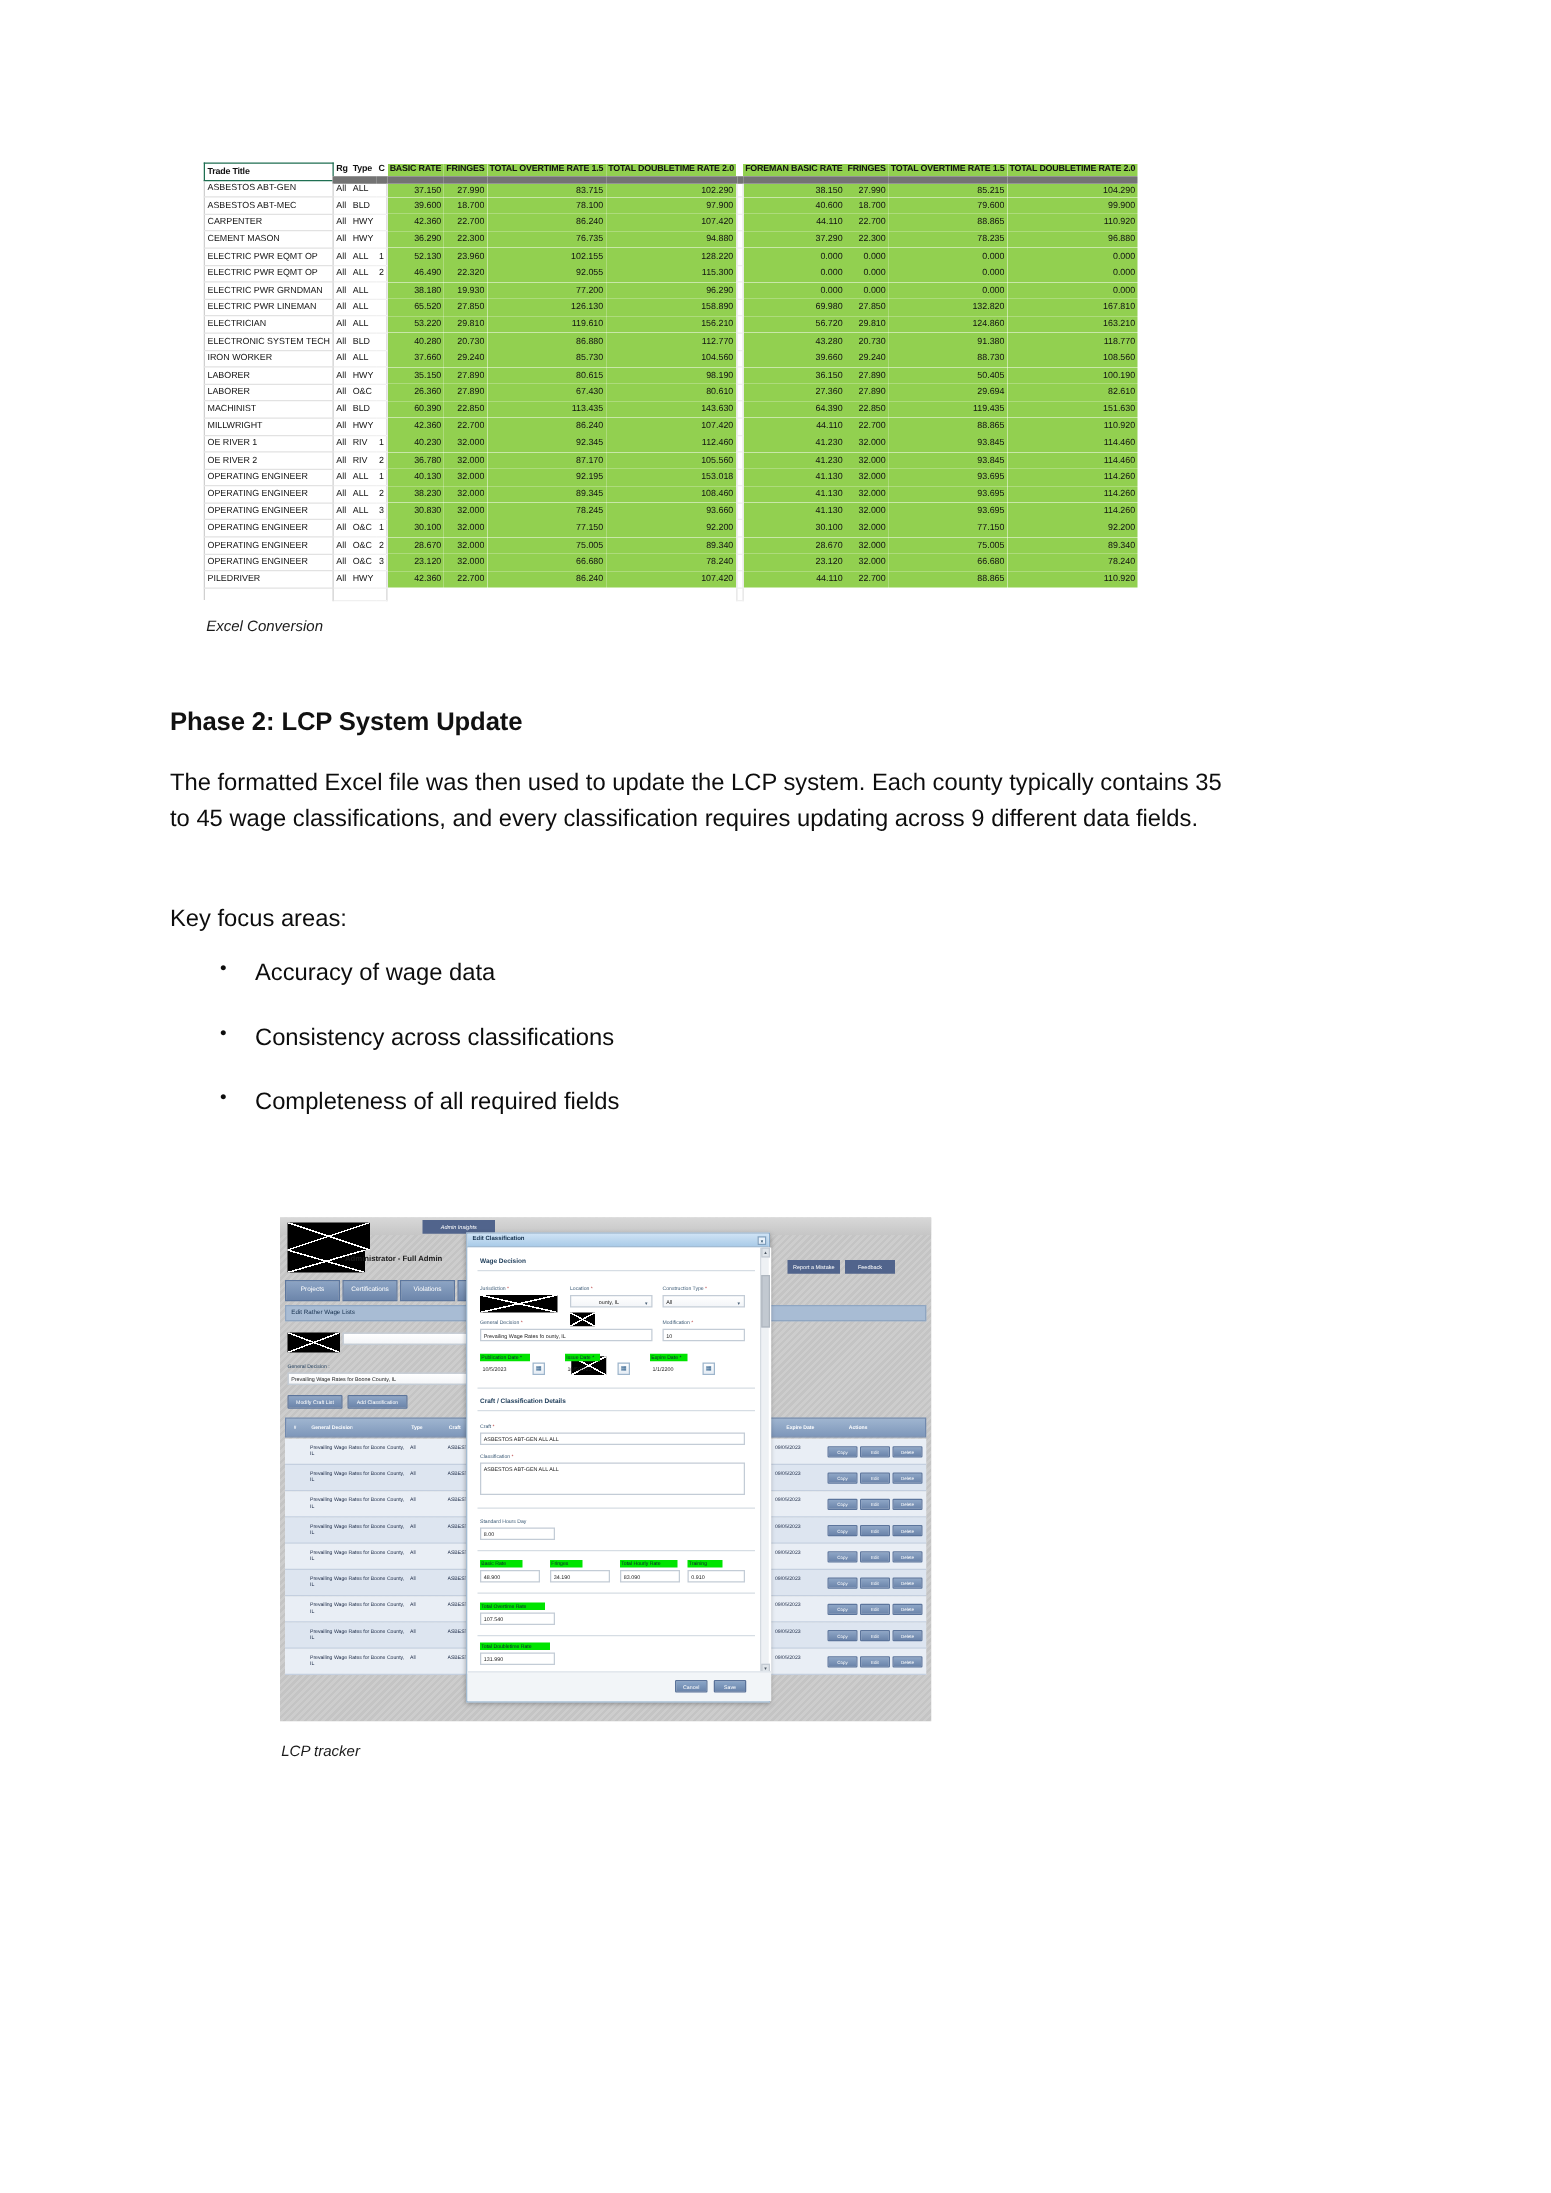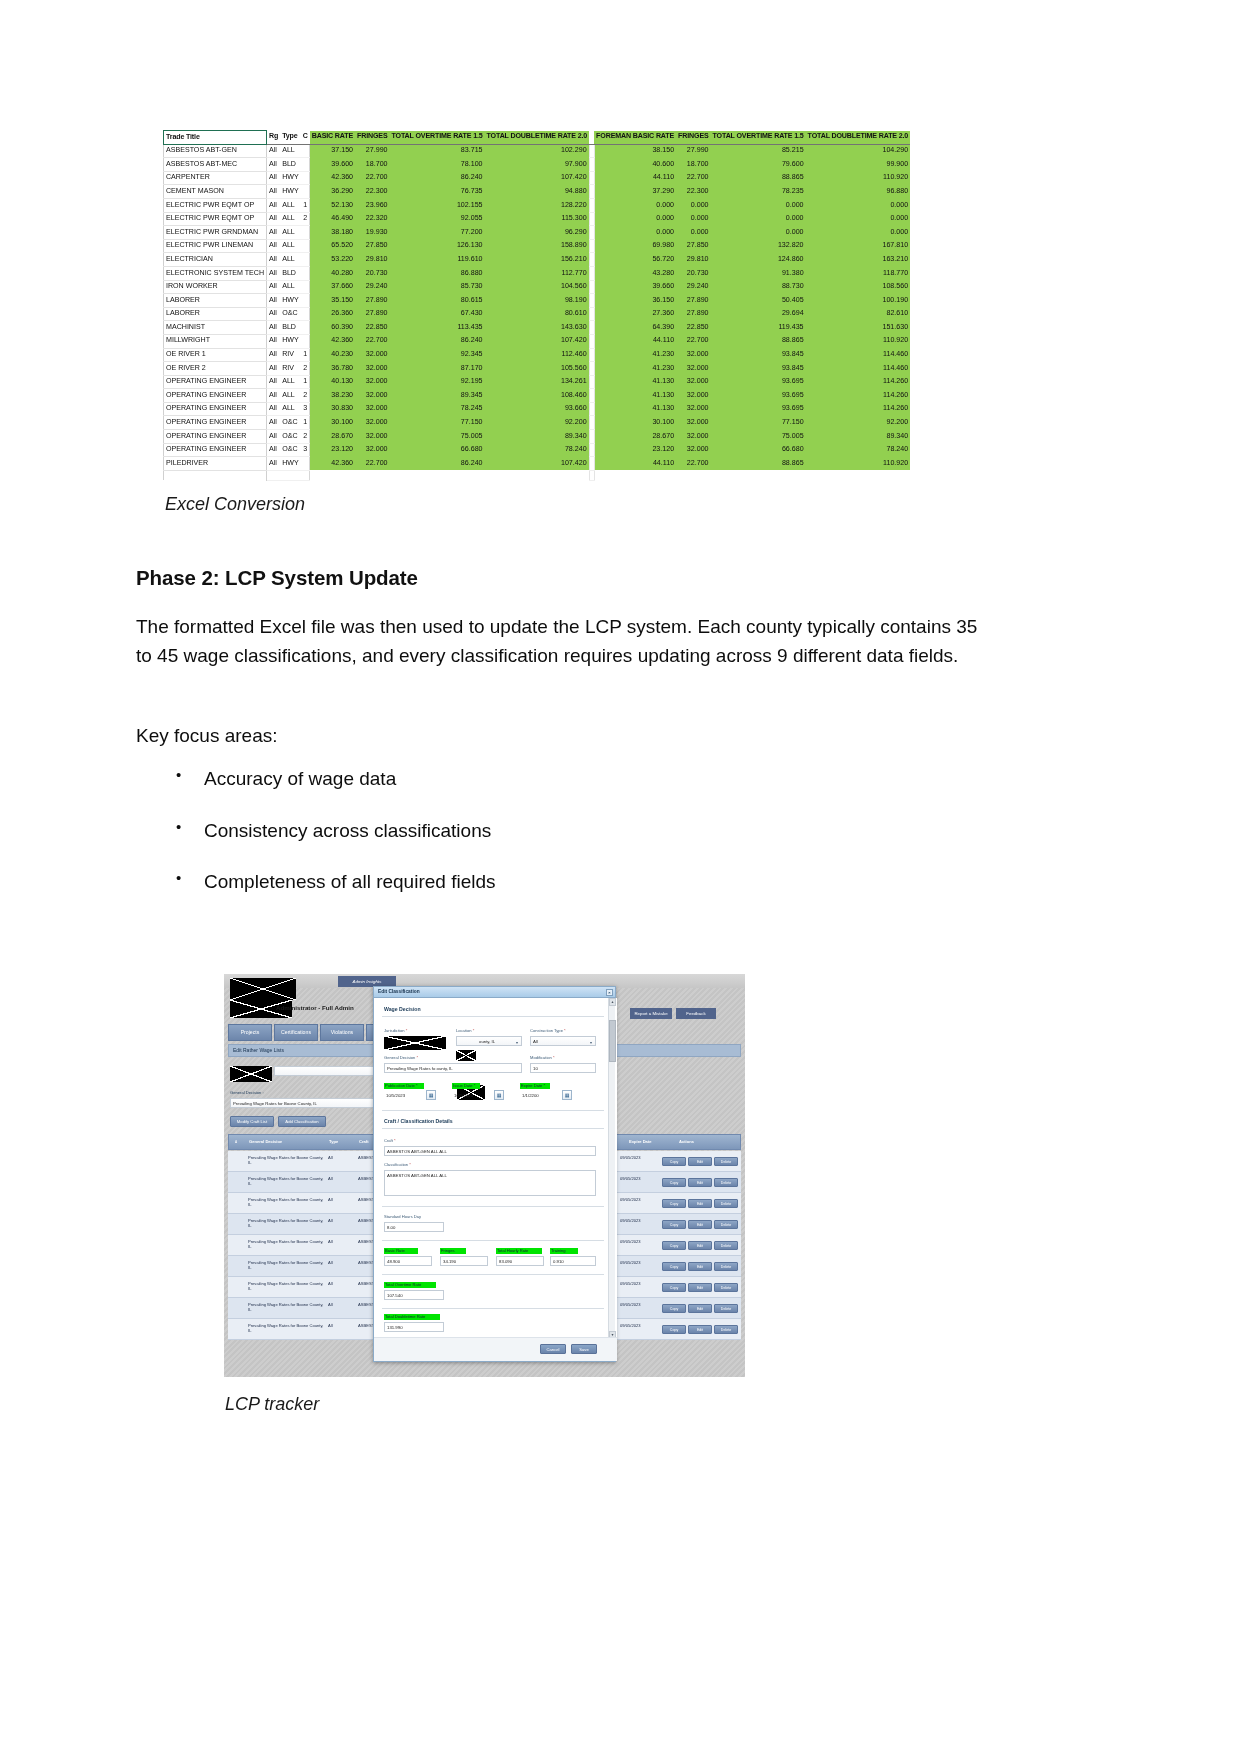--- a/index.html
+++ b/index.html
@@ -56,21 +56,21 @@
   .c-dt      { width: 110px; text-align: right; }
   .c-gap     { width: 36px;  background: #ffffff; }
   .c-fbasic  { width: 72px;  text-align: right; }
   .c-ffringe { width: 38px;  text-align: right; }
   .c-fot     { width: 104px; text-align: right; }
   .c-fdt     { width: 110px; text-align: right; }
 
   .xl thead th {
     font-weight: bold;
     font-size: 7.1px;
-    border-bottom: 1px solid #737373;
+    border-bottom: 6px solid #737373;
     letter-spacing: -0.15px;
   }
   .xl thead th.c-trade {
     border: 1px solid #1f6f52;
     text-align: left;
     background: #ffffff;
   }
   .xl thead th.hdr-green, .xl td.green {
     background: #92d050;
   }
@@ -94,21 +94,21 @@
     border-right: 1px solid #e4e4e4;
     border-bottom: 1px solid #efefef;
   }
   .xl tr.trailing td { height: 10px; }
   .xl tr.trailing td.c-trade { border-bottom: none; }
 
   .fig-caption {
     position: absolute;
     font-family: "Liberation Sans", sans-serif;
     font-style: italic;
-    font-size: 18px;
+    font-size: 12px;
     color: #1a1a1a;
   }
   #cap-excel { left: 165px; top: 494px; }
   #cap-lcp   { left: 225px; top: 1394px; }
 
   
   .heading2 {
     position: absolute;
     left: 136px;
     top: 566px;
@@ -728,21 +728,21 @@
             <td class="c-fdt green">114.460</td>
           </tr>
           <tr>
             <td class="c-trade">OPERATING ENGINEER</td>
             <td class="c-rg">All</td>
             <td class="c-type">ALL</td>
             <td class="c-cls">1</td>
             <td class="c-basic green">40.130</td>
             <td class="c-fringe green">32.000</td>
             <td class="c-ot green">92.195</td>
-            <td class="c-dt green">134.261</td>
+            <td class="c-dt green">153.018</td>
             <td class="c-gap"></td>
             <td class="c-fbasic green">41.130</td>
             <td class="c-ffringe green">32.000</td>
             <td class="c-fot green">93.695</td>
             <td class="c-fdt green">114.260</td>
           </tr>
           <tr>
             <td class="c-trade">OPERATING ENGINEER</td>
             <td class="c-rg">All</td>
             <td class="c-type">ALL</td>

